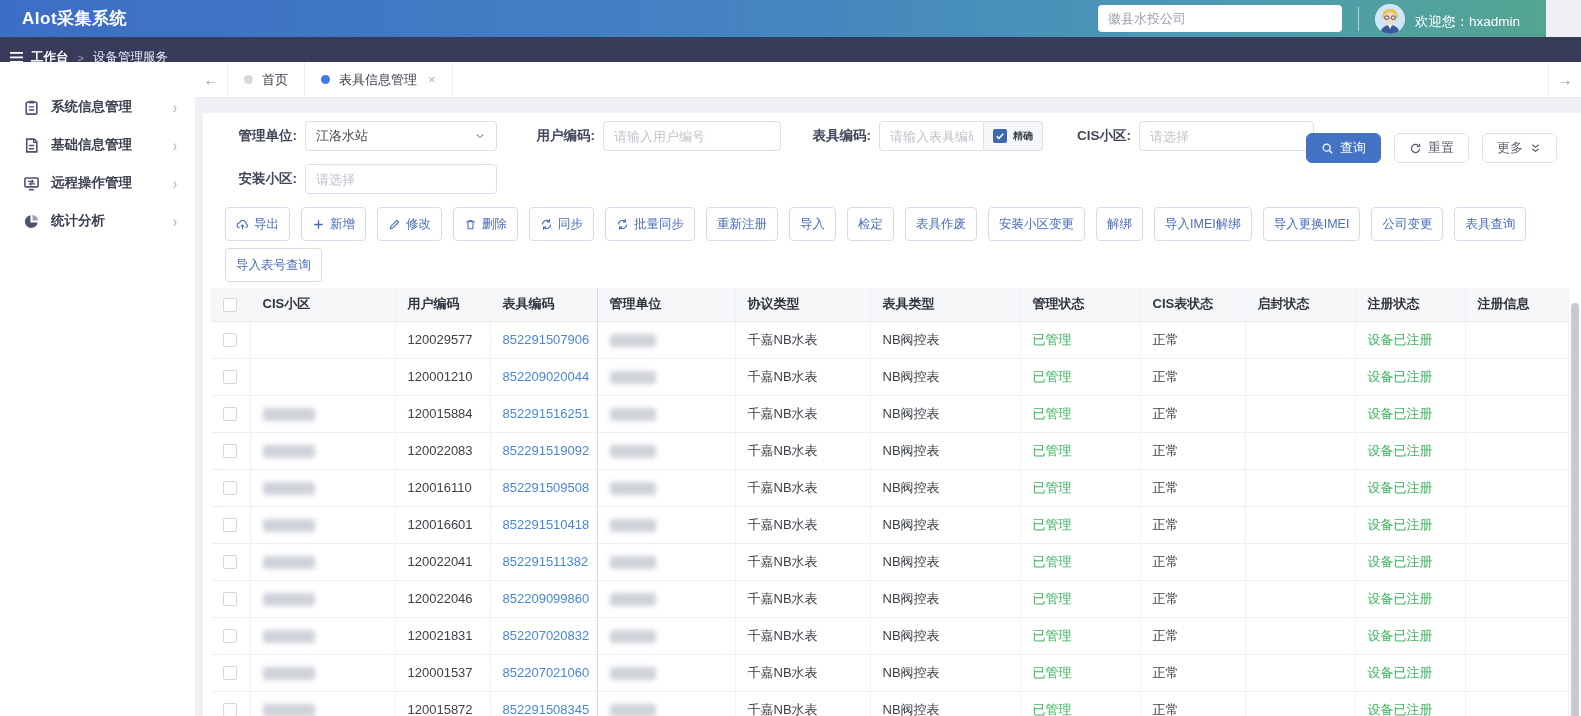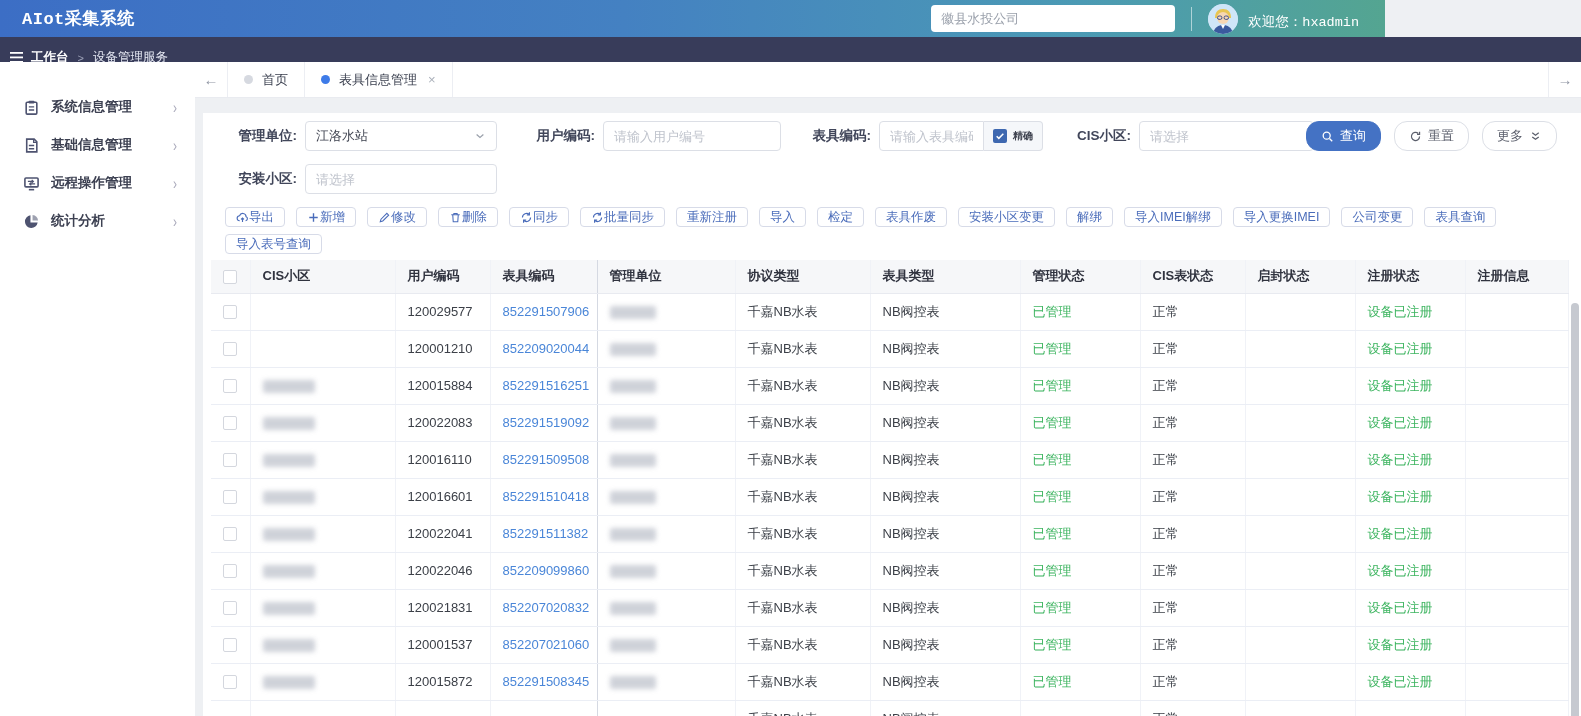--- a/index.html
+++ b/index.html
@@ -1,22 +1,22 @@
 <!DOCTYPE html>
 <html><head>
 <meta charset="utf-8">
 <style>
   * { margin:0; padding:0; box-sizing:border-box; }
   html,body { width:1581px; height:716px; overflow:hidden; }
   body { font-family:"Liberation Sans","DejaVu Sans",sans-serif; font-size:13px; color:#3f4350; background:#eef0f3; position:relative; }
 
   
-  .app-header { position:absolute; left:0; top:0; width:1385px; height:37px;
+  .app-header { position:absolute; left:0; top:0; width:1546px; height:37px;
     background:linear-gradient(90deg,#3c6ec5 0%,#4481c2 45%,#4b9ab4 78%,#54a591 100%);
-    display:flex; align-items:center;font-family:Liberation Mono, monospace; }
+    display:flex; align-items:center; }
   .logo { color:#fff; font-size:17px; font-weight:bold; padding-left:22px; letter-spacing:.5px; }
   .hdr-right { position:absolute; right:0; top:0; height:37px; display:flex; align-items:center; }
   .company-input { width:244px; height:27px; background:#fff; border:none; border-radius:4px;
     padding:0 10px; font-size:13px; color:#9aa0ab; outline:none; font-family:inherit; }
   .hdr-divider { width:1px; height:24px; background:rgba(255,255,255,.55); margin:0 16px; }
   .avatar { width:30px; height:30px; border-radius:50%; overflow:hidden; background:#cfe3f7; flex:0 0 auto; }
   .welcome { color:#fff; font-size:13.5px; margin:7px 26px 0 10px; }
 
   
   .crumb-bar { position:absolute; left:0; top:37px; width:1581px; height:41px; background:#383c5a;
@@ -63,28 +63,28 @@
   .f-input input::placeholder { color:#bfc3cc; }
   .gap28{width:28px;} .gap20{width:20px;} .gap30{width:30px;}
   .input-group { display:flex; align-items:stretch; }
   .input-group .f-input { border-radius:4px 0 0 4px; width:105px; }
   .group-addon { display:flex; align-items:center; gap:6px; border:1px solid #dcdfe6; border-left:none;
     border-radius:0 4px 4px 0; background:#f5f7fa; padding:0 9px; }
   .cbx { width:14px; height:14px; border-radius:2px; background:#3e68b0; display:inline-flex; align-items:center; justify-content:center; color:#fff; }
   .cbx svg{ width:10px; height:10px; }
   .addon-label { font-size:10px; color:#3f4350; font-weight:600; }
   .filter-btns { position:absolute; right:24px; top:0; display:flex; gap:13px; }
-  .btn { height:30px; border-radius:13px; border:1px solid #dcdfe6; background:#fff; display:inline-flex;
-    align-items:center; justify-content:center; gap:6px; padding:0 14px; font-size:13px; color:#5a5e6b; cursor:pointer; font-family:inherit; }
+  .btn { height:30px; border-radius:6px; border:1px solid #dcdfe6; background:#fff; display:inline-flex;
+    align-items:center; justify-content:center; gap:6px; padding:0 14px; font-size:13px; color:#5a5e6b; cursor:pointer; font-family:inherit;margin-top:12px; }
   .btn .bicon { width:13px; height:13px; display:inline-flex; }
   .btn.primary { background:#4472c4; border-color:#4472c4; color:#fff; }
 
   .toolbar { margin-top:6px; padding:0 22px; display:flex; flex-wrap:wrap; gap:7px 11px; }
-  .tbtn { height:20px; border:1px solid #d7dbe8; border-radius:4px; background:#fff; color:#4a6cba;
-    font-size:12.5px; display:inline-flex; align-items:center; padding:0 10px; cursor:pointer; font-family:inherit; }
+  .tbtn { height:34px; border:1px solid #d7dbe8; border-radius:4px; background:#fff; color:#4a6cba;
+    font-size:12.5px; display:inline-flex; align-items:center; gap:5px; padding:0 10px; cursor:pointer; font-family:inherit; }
   .tbtn .bicon { width:13px; height:13px; display:inline-flex; }
 
   
   .table-wrap { margin:6px 8px 0 8px; }
   table { border-collapse:collapse; table-layout:fixed; width:1357px; }
   th, td { border-bottom:1px solid #ebeef5; border-right:1px solid #f0f2f7; padding:0 12px;
     text-align:left; font-size:13px; overflow:hidden; white-space:nowrap; }
   th { background:#f6f7f9; height:33px; color:#30333f; font-weight:700; border-bottom:1px solid #e8eaf0; }
   td { height:37px; color:#3c4048; background:#fff; }
   th.cbcol, td.cbcol { padding:0; text-align:center; }

